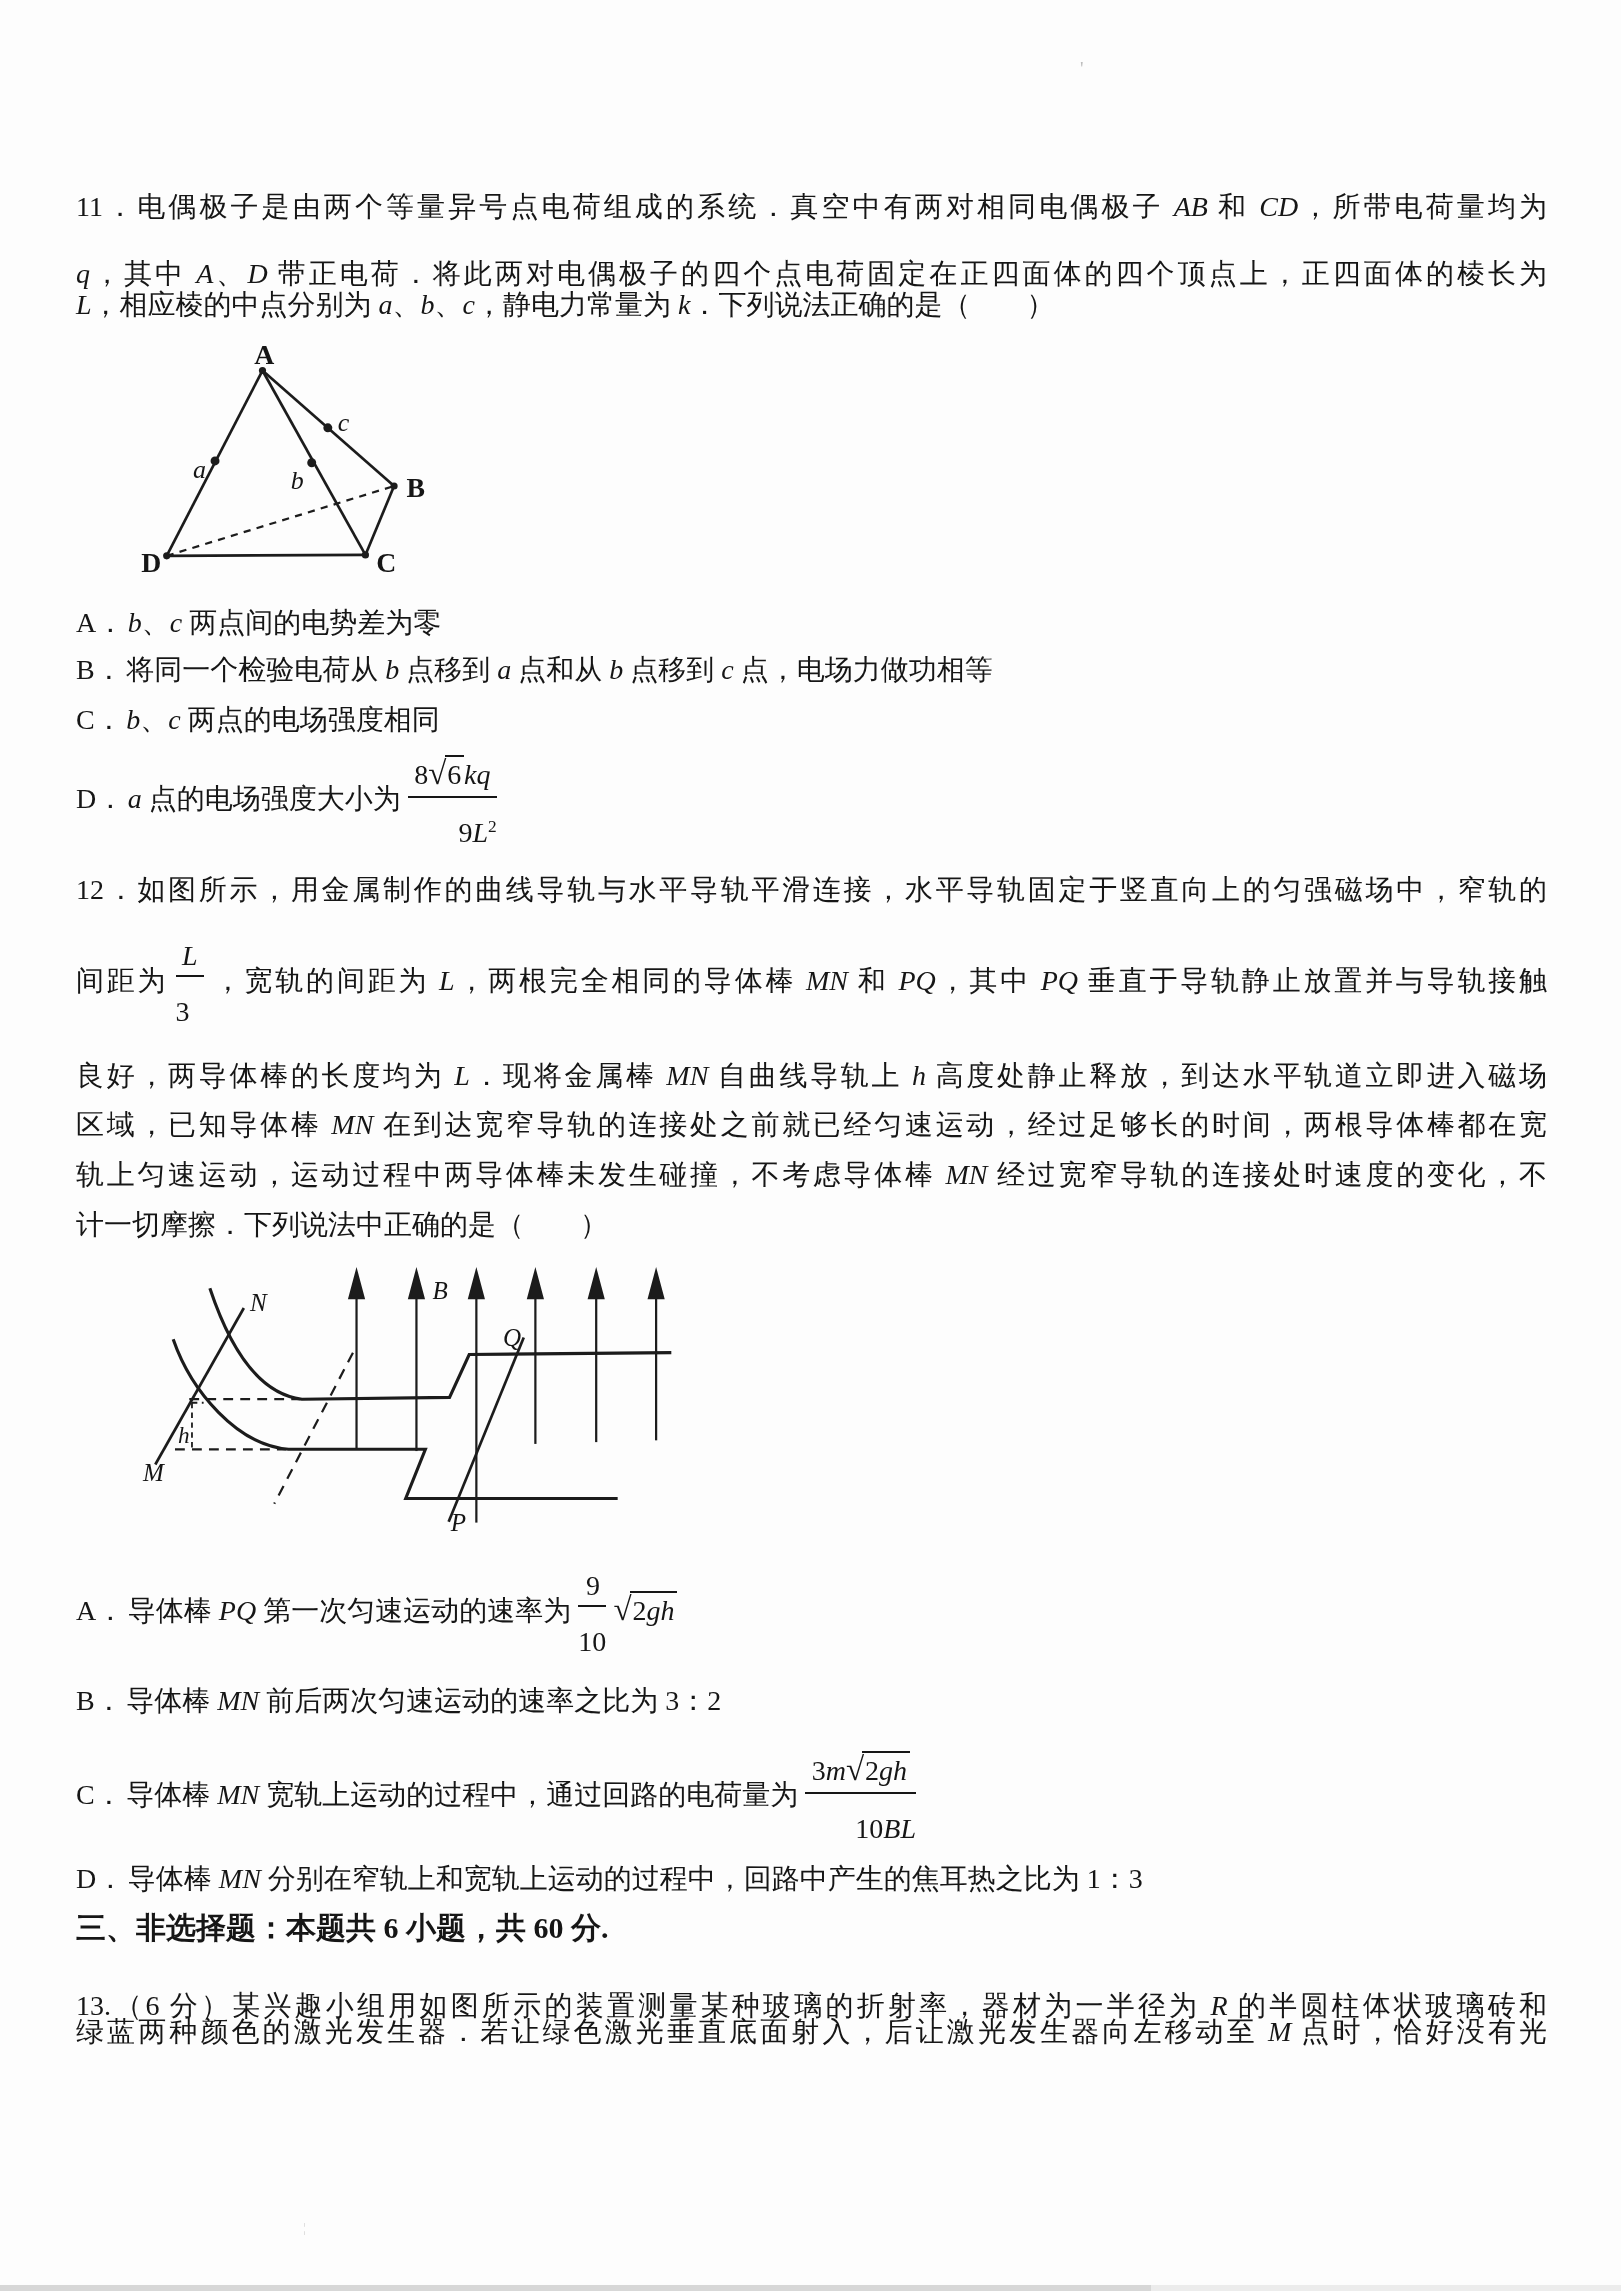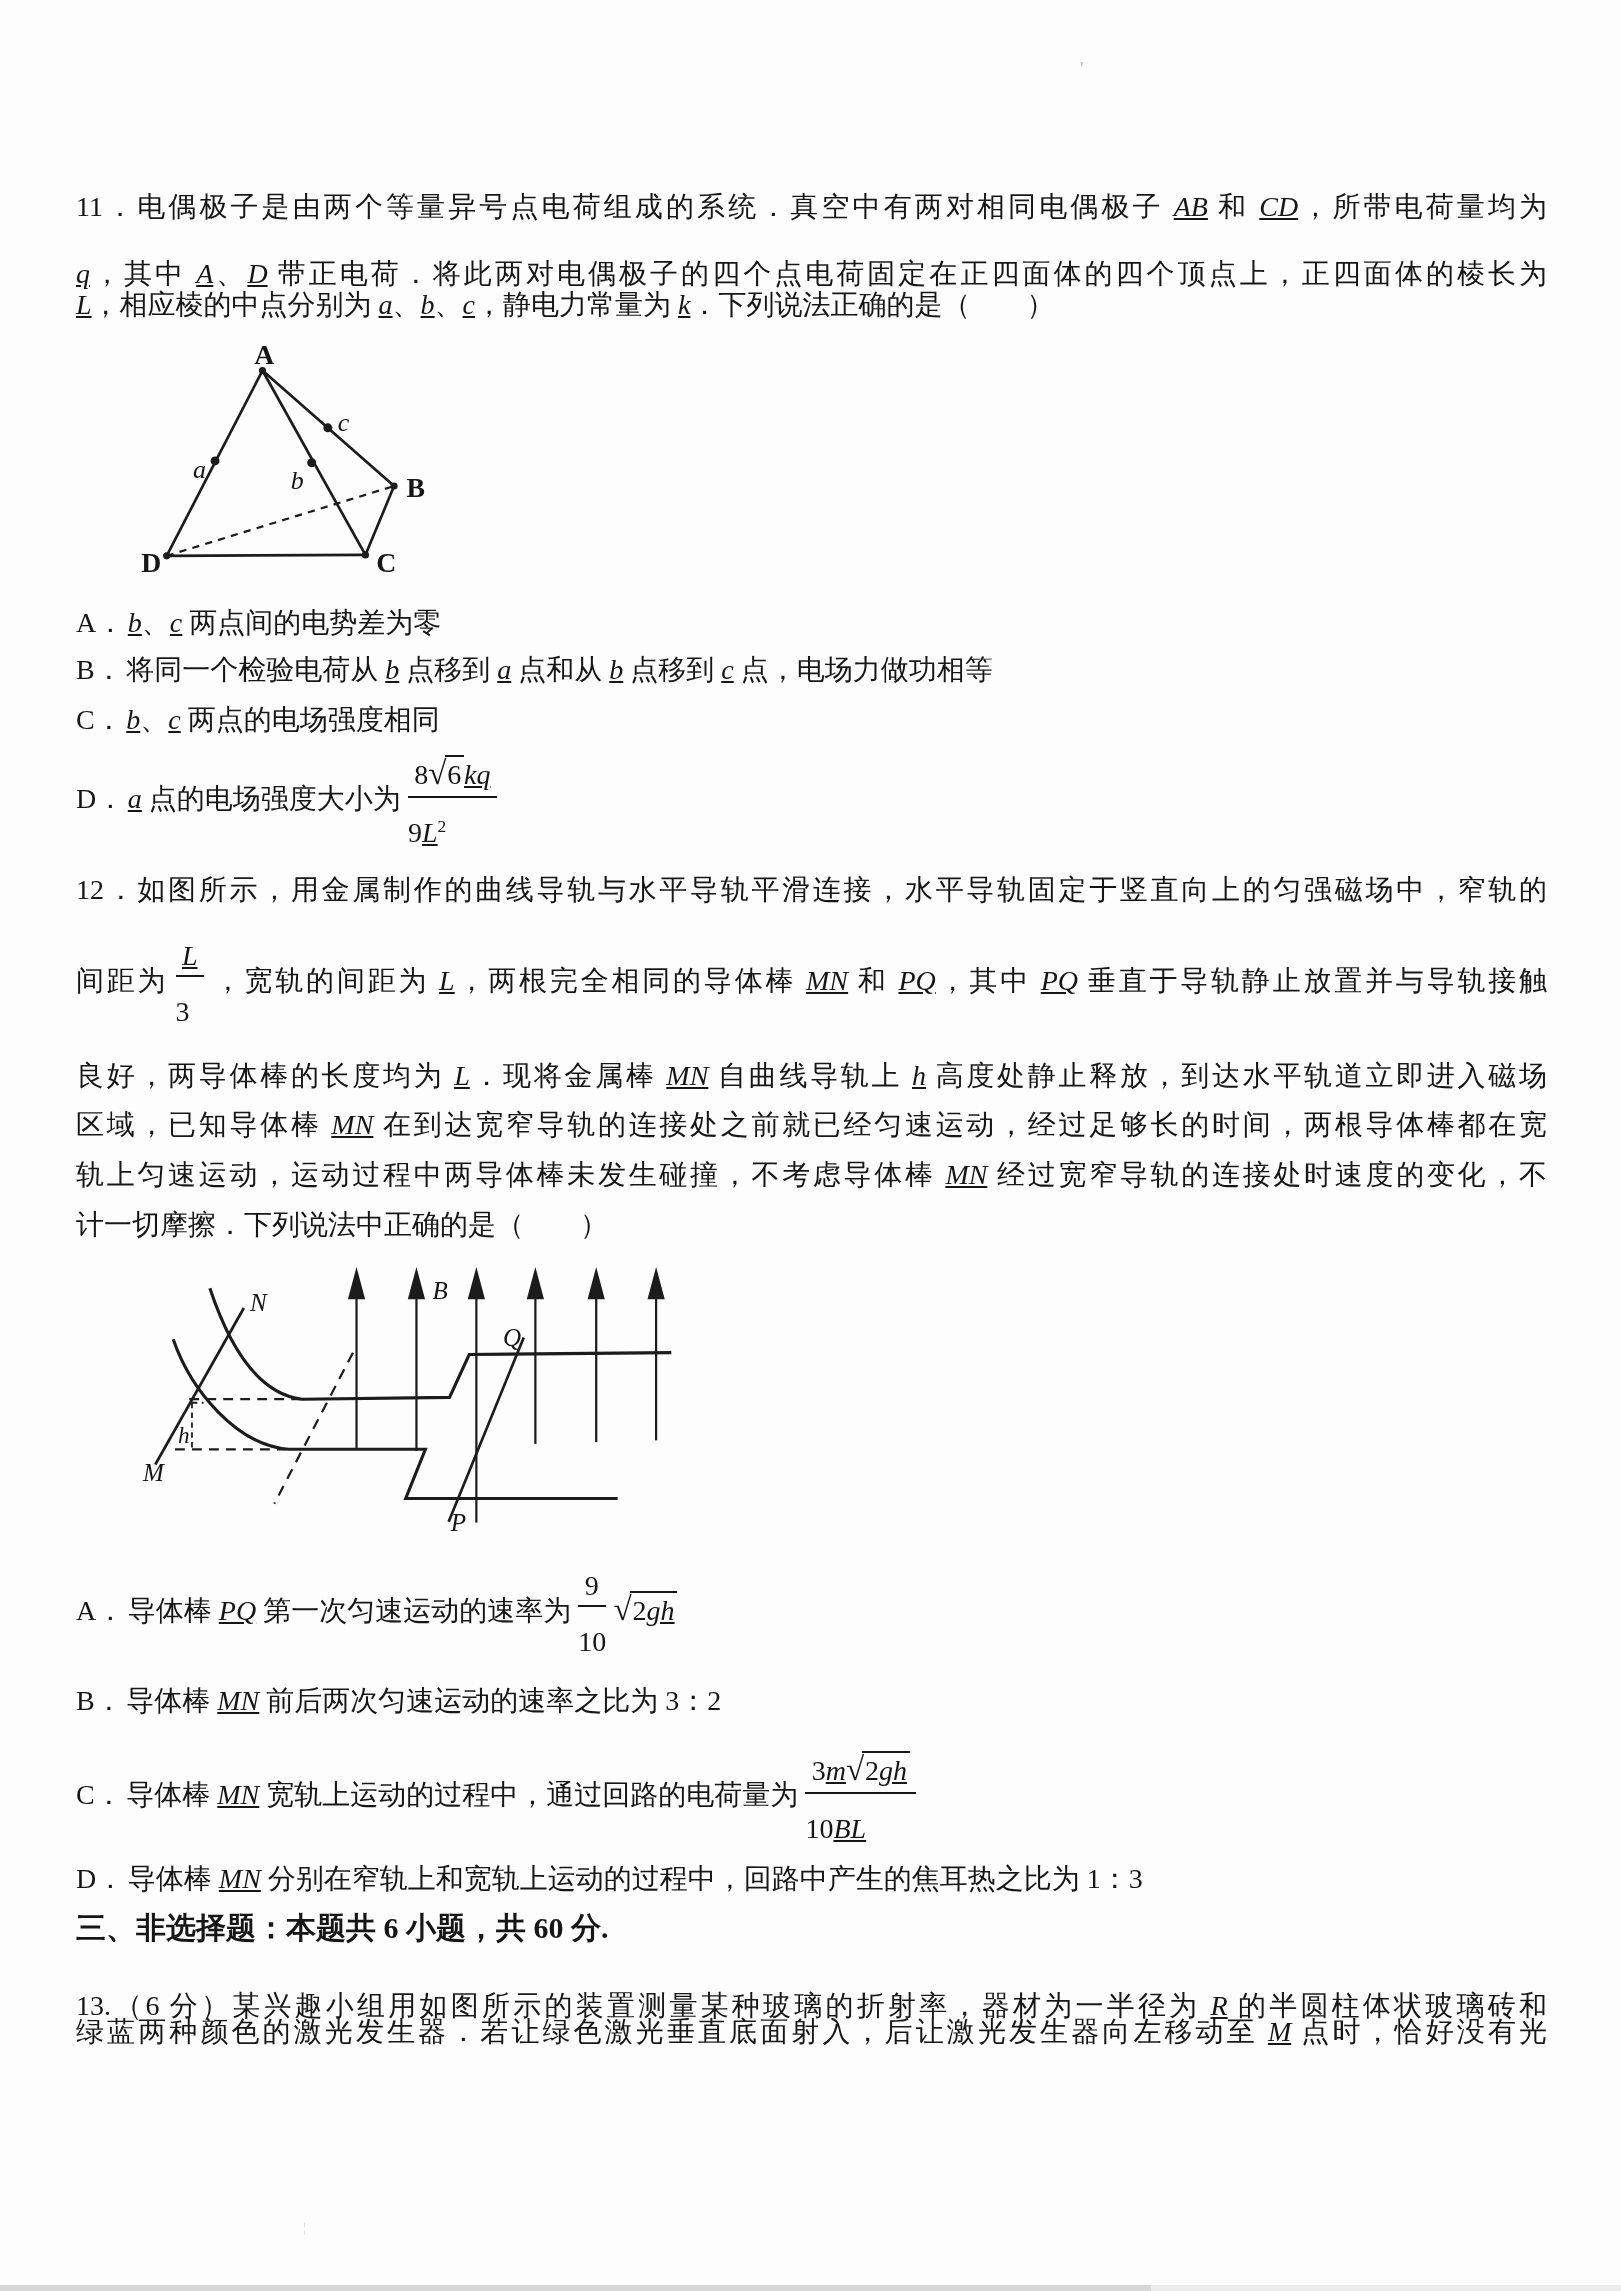--- a/index.html
+++ b/index.html
@@ -3,23 +3,23 @@
 <meta charset="utf-8">
 <style>
   html,body{margin:0;padding:0;background:#e8e8e8;}
   .page{position:relative;width:1621px;height:2292px;background:#fdfdfd;color:#161616;
         font-family:"Liberation Serif","DejaVu Serif",serif;overflow:hidden;}
   .line{position:absolute;left:76px;width:1471px;font-size:28px;line-height:51px;
         white-space:nowrap;text-align:left;}
   .j{white-space:normal;text-align:justify;text-align-last:justify;}
   .fl{white-space:nowrap;}
   .hdr{font-weight:bold;font-size:30px;line-height:45px;}
-  .v{font-style:italic;text-decoration:underline;}
+  .v{font-style:italic;}
   .olabel{margin-right:3.6px;}
-  .frac{display:inline-block;vertical-align:middle;text-align:left;line-height:1.12;margin:0 7.2px;}
+  .frac{display:inline-block;vertical-align:middle;text-align:right;line-height:1.12;margin:0 7.2px;}
   .fnum{display:block;border-bottom:2.7px solid #161616;padding:0 6.3px 3.6px;}
   .fden{display:block;padding-top:19px;}
   .sqrt{white-space:nowrap;}
   .rsign{font-size:1.18em;margin-right:-1.8px;}
   .rdc{border-top:2.7px solid #161616;padding:1.8px 2.7px 0;}
   sup{font-size:0.62em;}
   .fig{position:absolute;}
   .fig svg{display:block;}
   svg text{font-family:"Liberation Serif","DejaVu Serif",serif;fill:#161616;}
   .artifact{position:absolute;color:#bdbdbd;font-size:19.7px;line-height:19.7px;}

